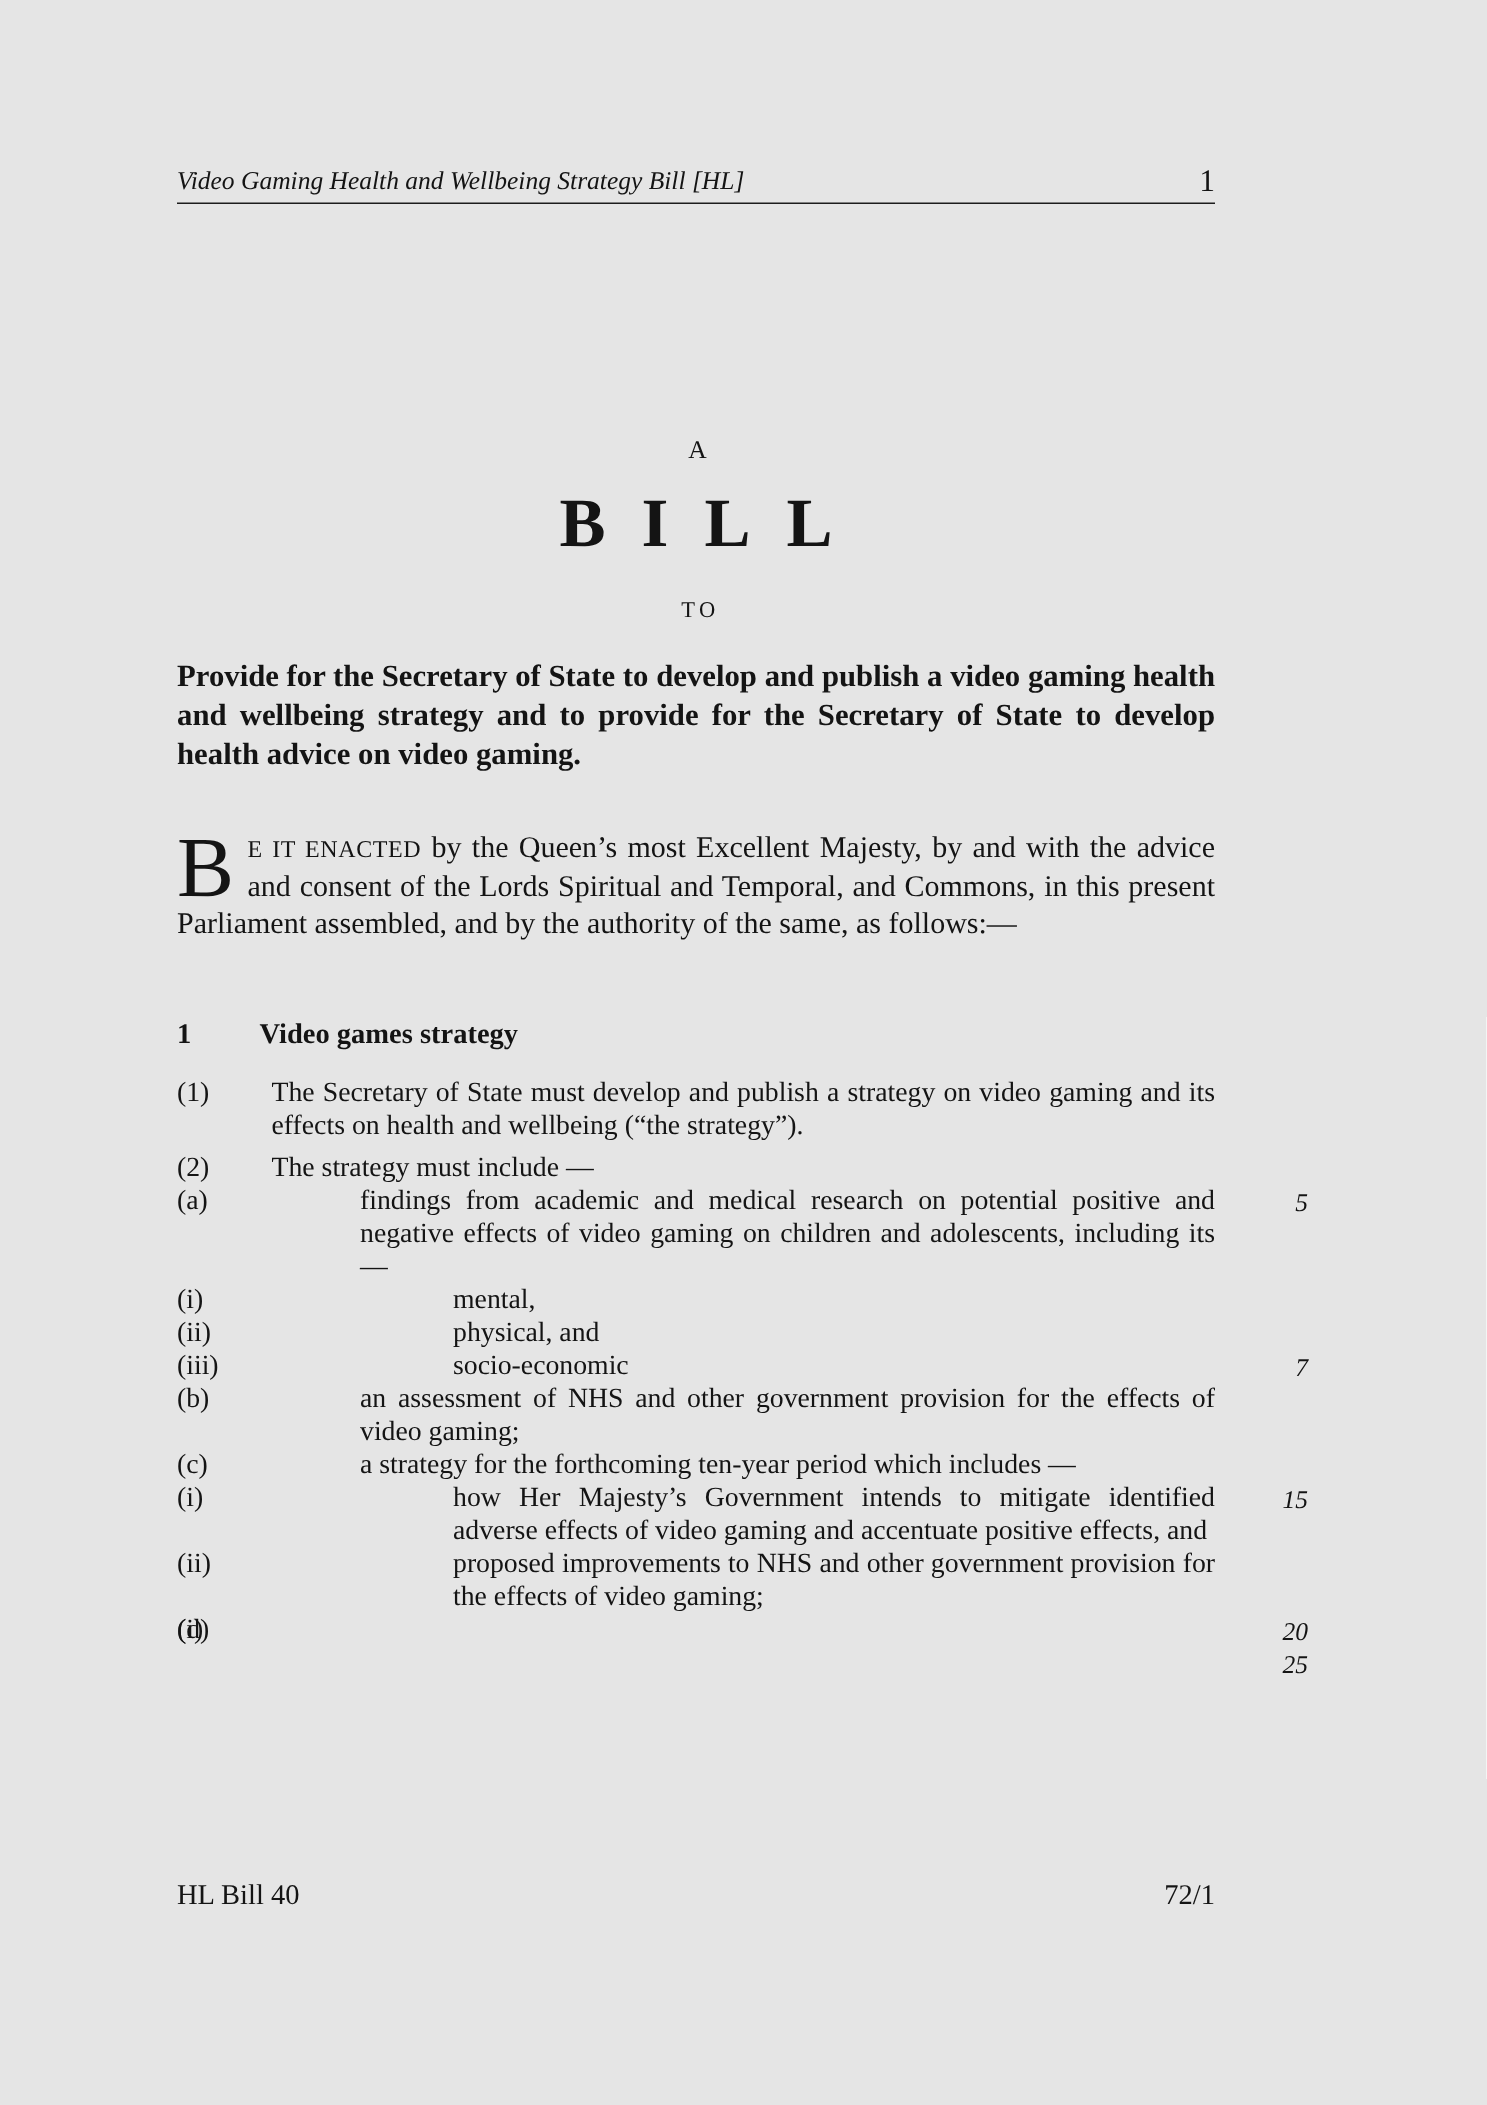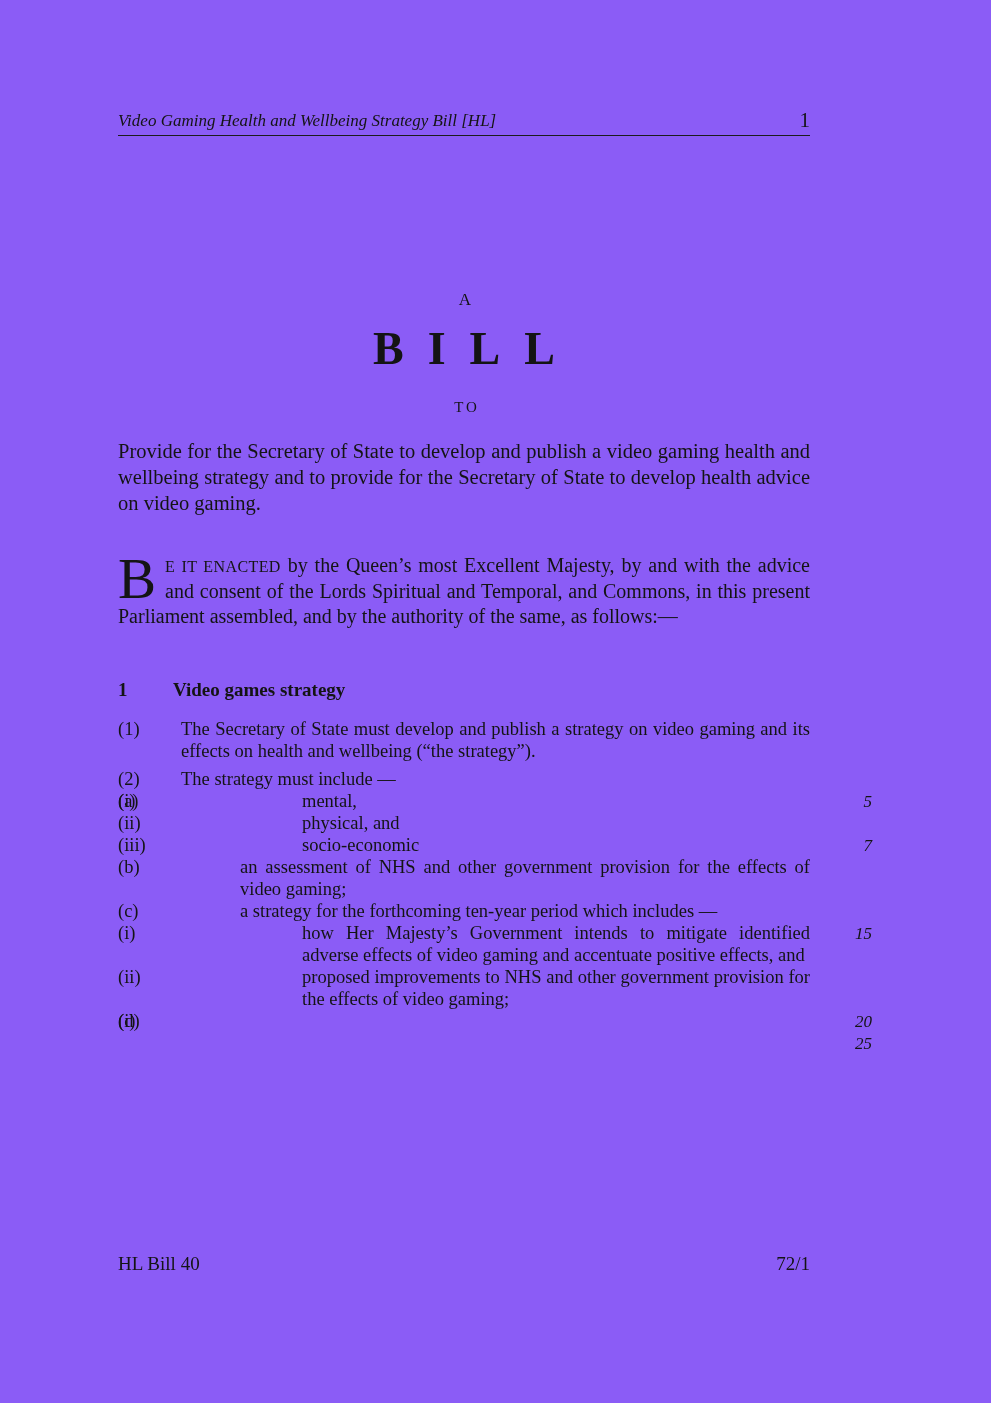--- a/index.html
+++ b/index.html
@@ -1,20 +1,20 @@
 <!DOCTYPE html>
 <html><head>
 <meta charset="utf-8">
 <style>
   html, body { margin: 0; padding: 0; background: #ffffff; }
   .page {
     position: relative;
     width: 991px;
     height: 1403px;
-    background: #8b5cf6;
+    background: #e5e5e5;
     color: #141414;
     font-family: "Liberation Serif", "DejaVu Serif", serif;
     overflow: hidden;
   }
 
   
   .running-header {
     position: absolute;
     left: 118px;
     width: 692px;
@@ -41,21 +41,21 @@
     letter-spacing: 24px; padding-left: 24px; box-sizing: border-box;
   }
   .doc-to {
     position: absolute; top: 399px; left: 0; width: 100%;
     text-align: center; font-size: 15px; letter-spacing: 3px; padding-left: 3px;
   }
 
   .long-title {
     position: absolute; top: 438px; left: 0; width: 100%;
     margin: 0; font-size: 20.5px; line-height: 26px;
-    text-align: justify; text-align-last: left;
+    text-align: justify; text-align-last: left; font-weight: bold;
   }
 
   .enacting {
     position: absolute; top: 553px; left: 0; width: 100%;
     font-size: 20px; line-height: 25px;
     text-align: justify; text-align-last: left;
   }
   .dropcap {
     float: left; font-size: 57px; line-height: 46px;
     margin: 3px 9px 0 0;
@@ -135,20 +135,21 @@
         <span class="prov-text">The Secretary of State must develop and publish a strategy on video gaming and its effects on health and wellbeing (“the strategy”).</span>
       </div>
 
       <div class="prov l1">
         <span class="marker">(2)</span>
         <span class="prov-text">The strategy must include —</span>
       </div>
 
       <div class="prov l2">
         <span class="marker">(a)</span>
+        <span class="prov-text">findings from academic and medical research on potential positive and negative effects of video gaming on children and adolescents, including its —</span>
         <span class="line-num">5</span>
       </div>
 
       <div class="prov l3">
         <span class="marker">(i)</span>
         <span class="prov-text">mental,</span>
       </div>
 
       <div class="prov l3">
         <span class="marker">(ii)</span>

